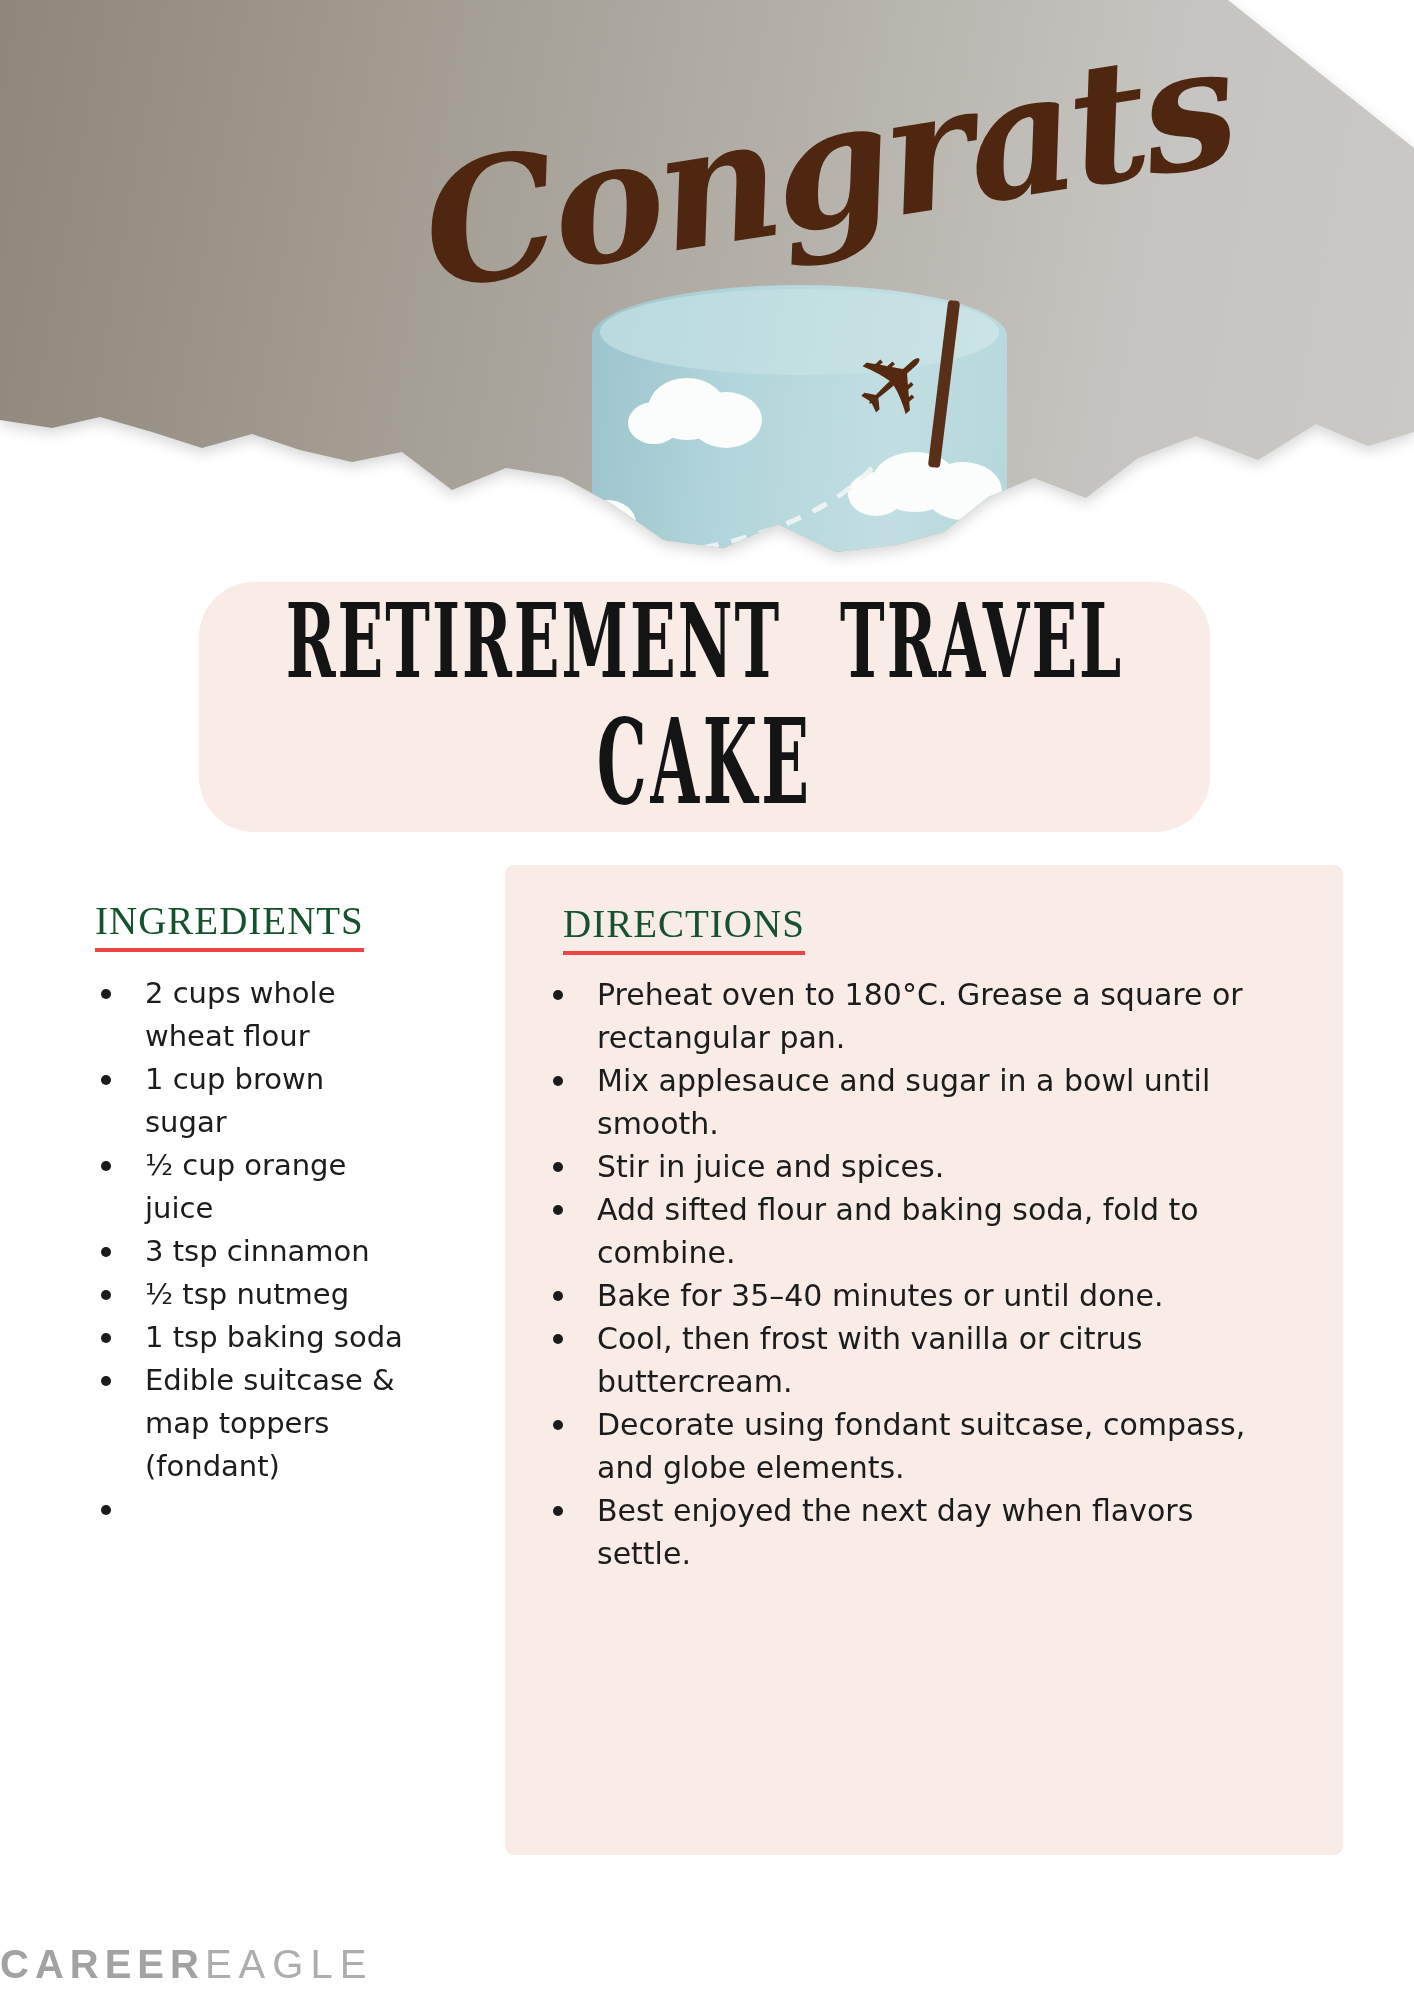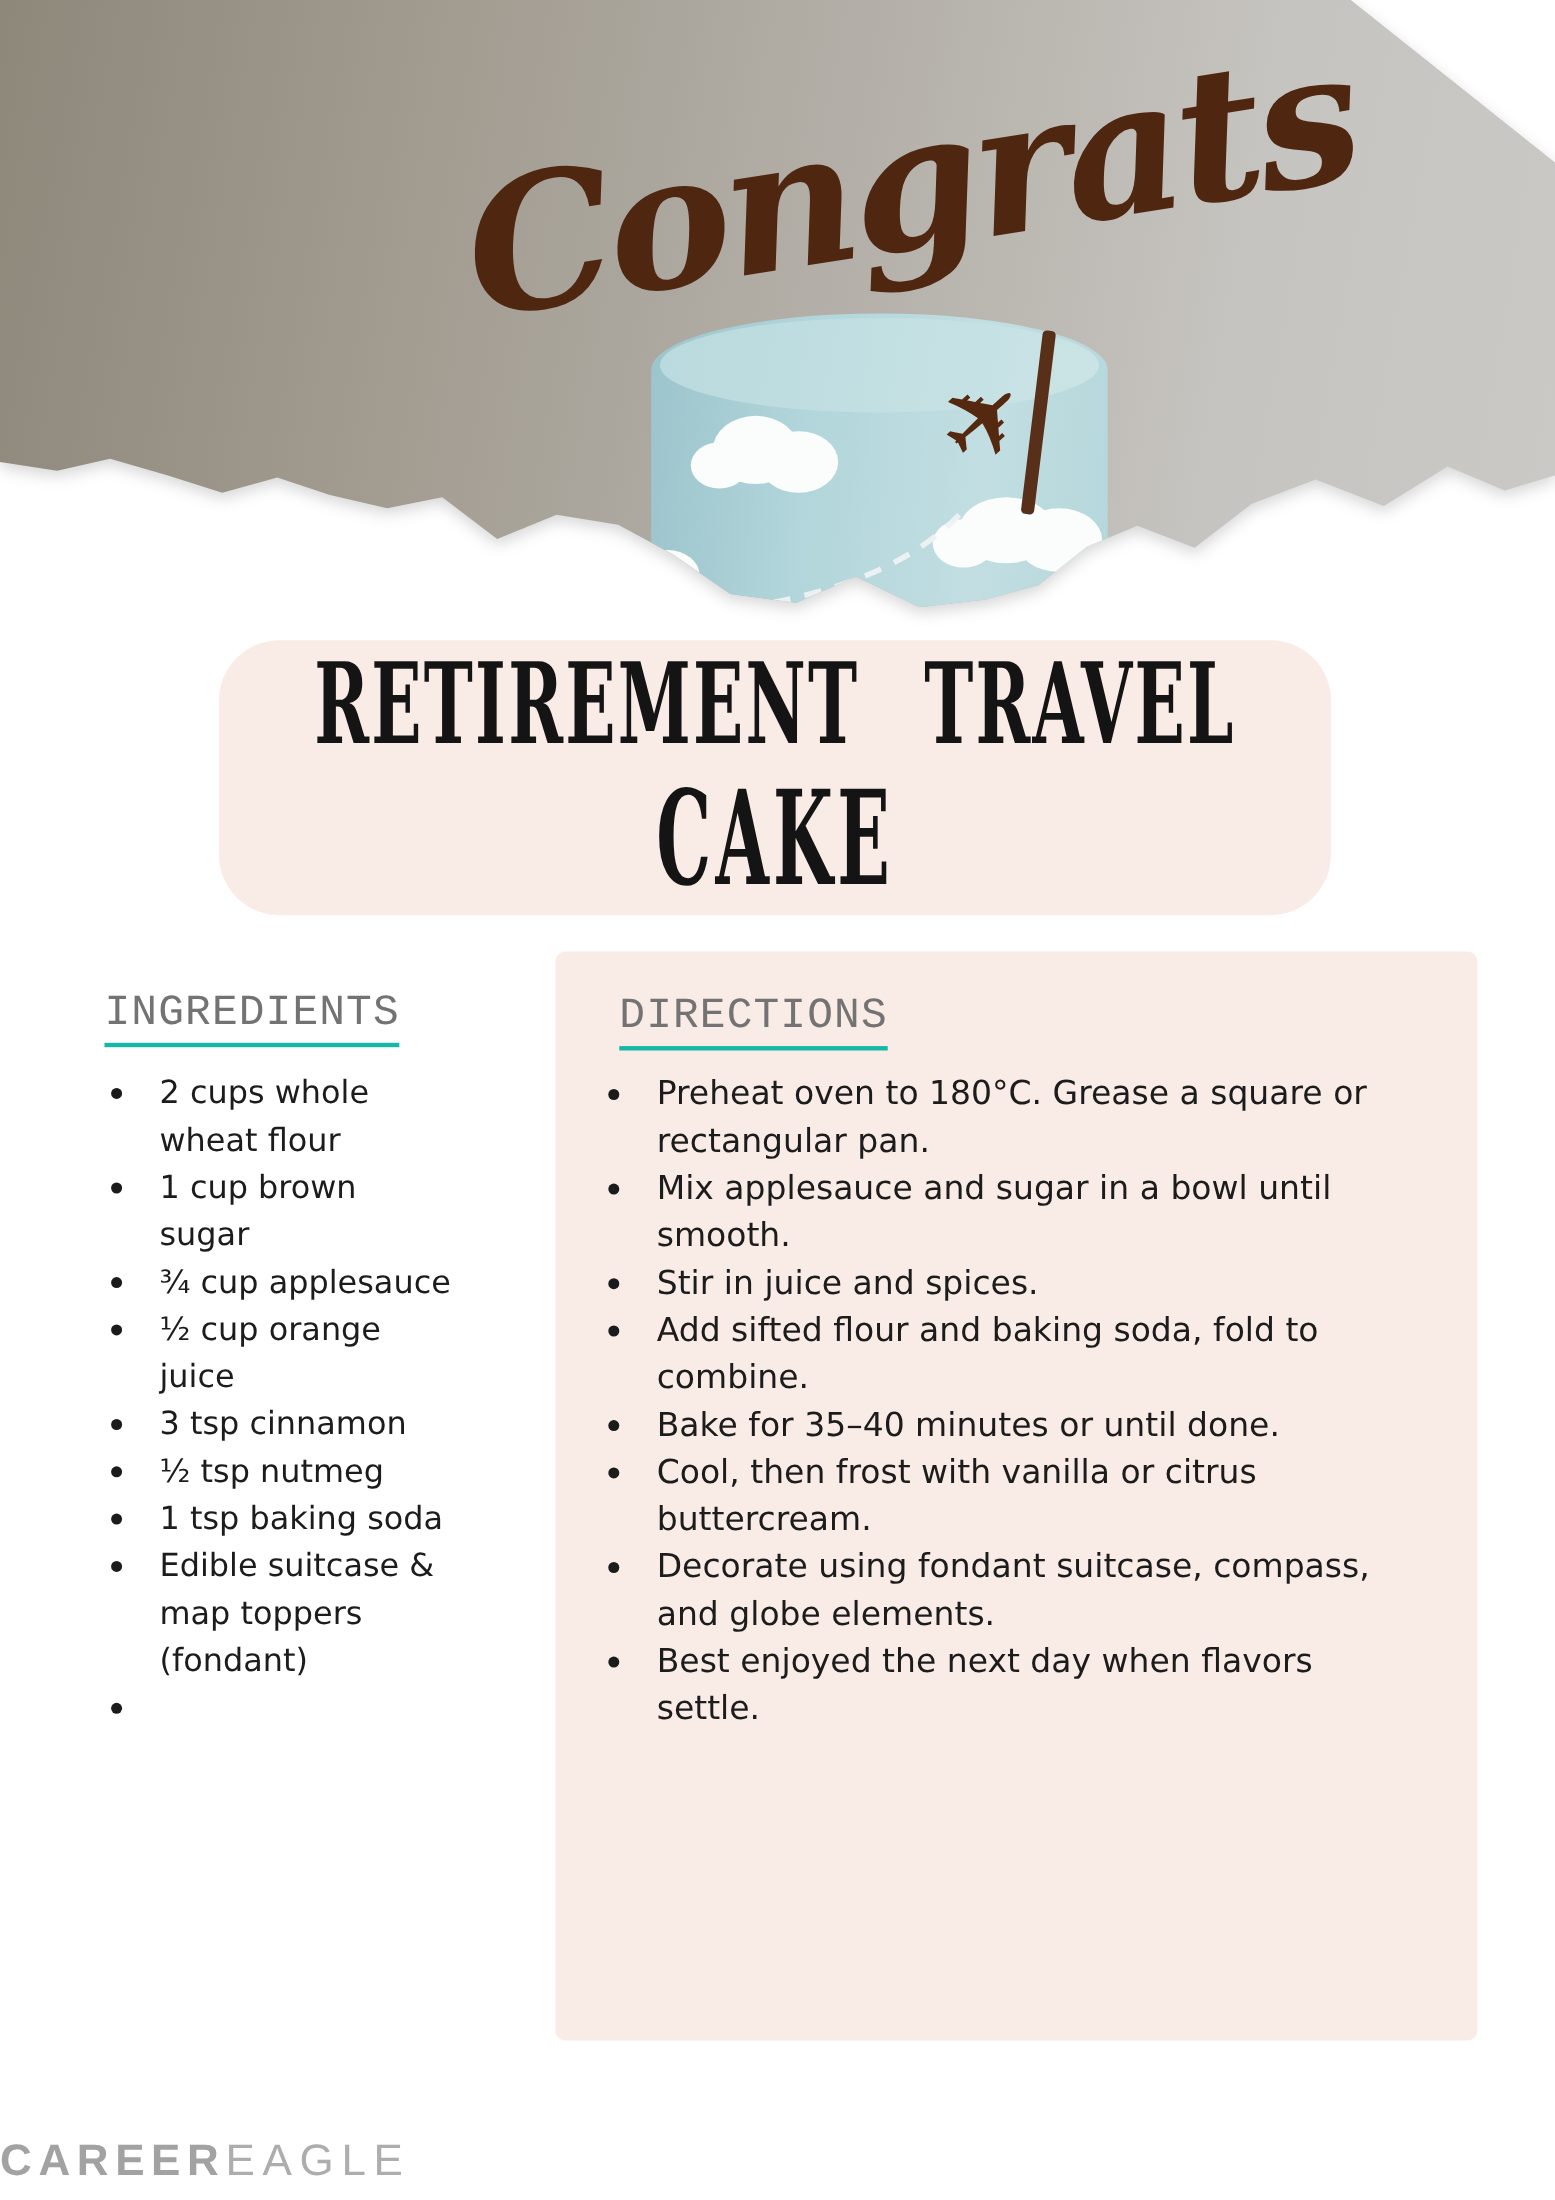--- a/index.html
+++ b/index.html
@@ -44,23 +44,23 @@
   .title-line{display:flex;align-items:center;justify-content:center;
               font-family:"DejaVu Serif",serif;font-weight:bold;color:#141414;}
   .title-line.l1{height:118px;}
   .title-line.l1 span{display:inline-block;font-size:60px;letter-spacing:2px;word-spacing:36px;
               transform:scaleY(1.7);white-space:nowrap;}
   .title-line.l2{height:124px;}
   .title-line.l2 span{display:inline-block;font-size:66px;letter-spacing:4px;
               transform:scale(.95,1.8);white-space:nowrap;}
 
   
-  .sec-heading{font-family:Liberation Mono, monospace;font-size:39px;
-               letter-spacing:1px;color:#737373;display:inline-block;
-               border-bottom:4px solid #14b8a6;padding-bottom:5px;line-height:1.1;}
+  .sec-heading{font-family:Liberation Serif, serif;font-size:39px;
+               letter-spacing:1px;color:#14532d;display:inline-block;
+               border-bottom:4px solid #ef4444;padding-bottom:5px;line-height:1.1;}
 
   
   .ingredients{position:absolute;left:95px;top:900px;width:320px;}
   .ingredients ul{list-style:none;margin:20px 0 0 0;padding:0;}
   .ingredients li{display:flex;}
   .b-dot{flex:0 0 50px;position:relative;}
   .b-dot::before{content:"";position:absolute;left:6px;top:17px;width:10px;height:10px;
                  border-radius:50%;background:#1b1b1b;}
   .li-text{font-size:29px;line-height:43px;white-space:pre-line;color:#1c1c1c;}
 
@@ -118,24 +118,20 @@
           <span class="li-text">2 cups whole
 wheat flour</span>
         </li>
       <li>
           <span class="b-dot"></span>
           <span class="li-text">1 cup brown
 sugar</span>
         </li>
       <li>
           <span class="b-dot"></span>
-          <span class="li-text">¾ cup applesauce</span>
-        </li>
-      <li>
-          <span class="b-dot"></span>
           <span class="li-text">½ cup orange
 juice</span>
         </li>
       <li>
           <span class="b-dot"></span>
           <span class="li-text">3 tsp cinnamon</span>
         </li>
       <li>
           <span class="b-dot"></span>
           <span class="li-text">½ tsp nutmeg</span>

